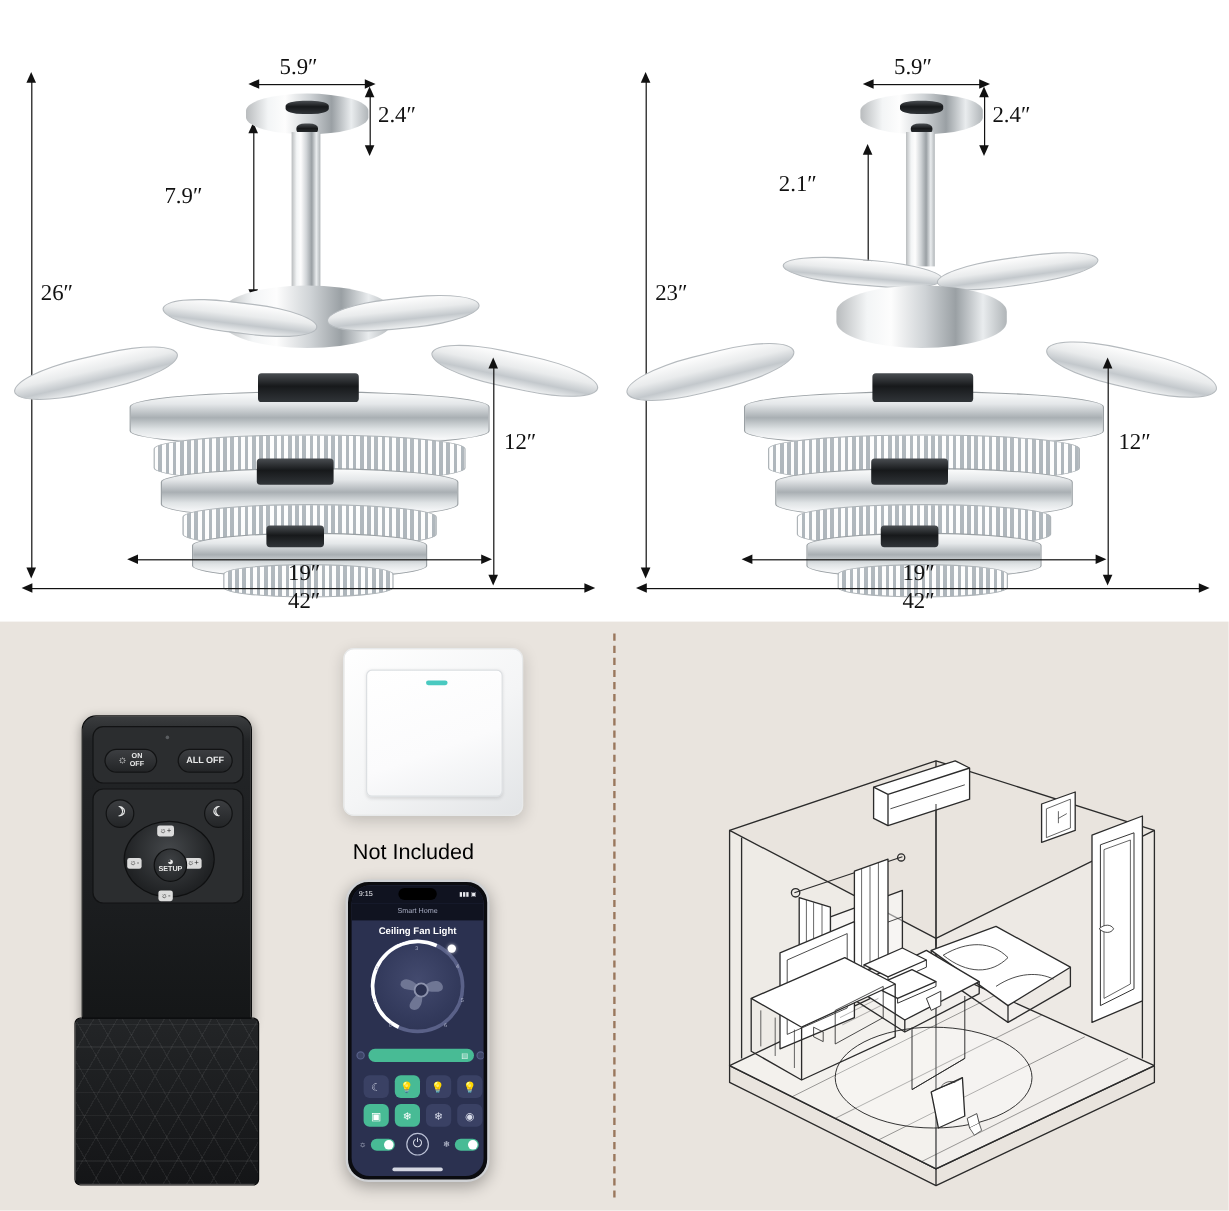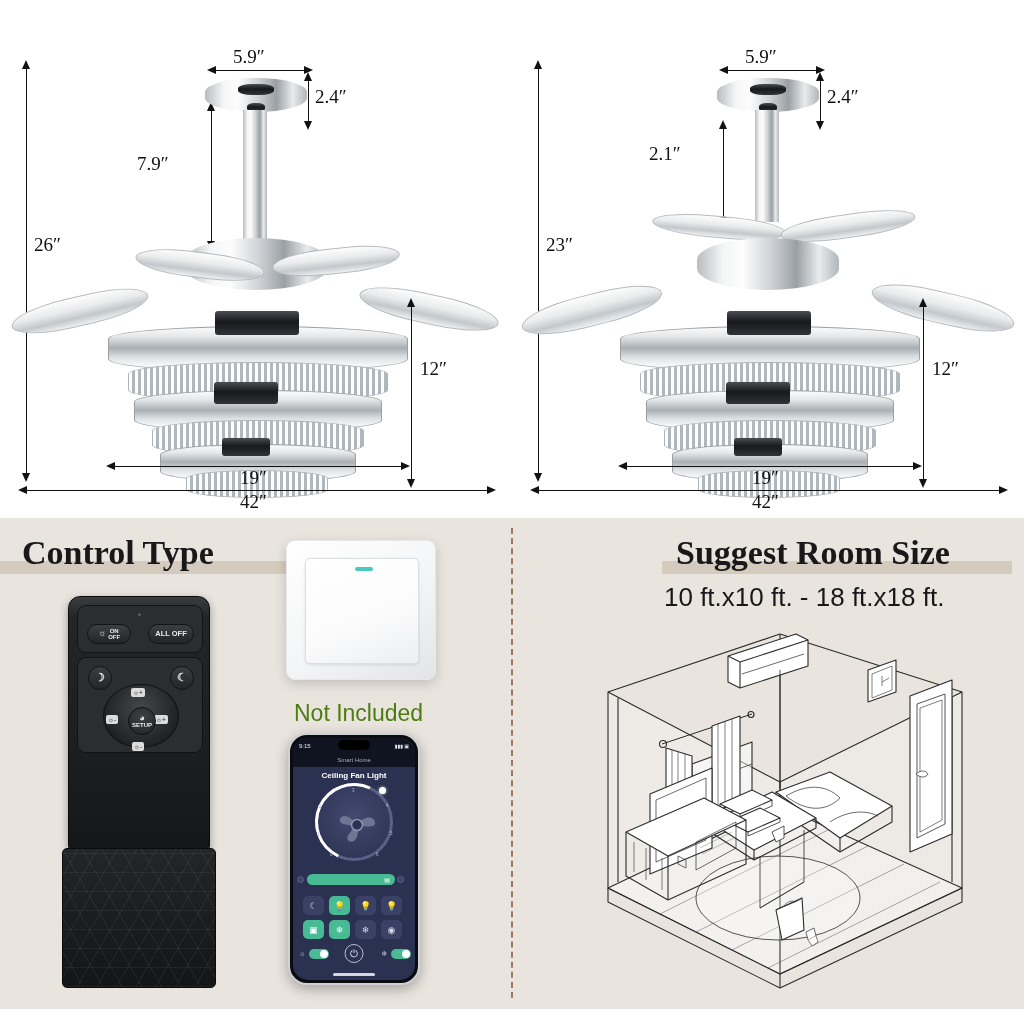--- a/index.html
+++ b/index.html
@@ -103,21 +103,21 @@
     white-space: nowrap;
   }
   .subhdr {
     position: absolute;
     font-family: "Liberation Sans", sans-serif;
     font-size: 26px; color: #18181a; white-space: nowrap;
   }
   .caption-not-included {
     position: absolute;
     font-family: "Liberation Sans", sans-serif;
-    font-size: 23px; color: #4d7c0f; white-space: nowrap;
+    font-size: 18px; color: #000000; white-space: nowrap;
   }
 
   
   #remote {
     position: absolute;
     background: linear-gradient(180deg,#3a3c3e 0%,#232527 8%,#1c1e20 55%,#141617 100%);
     border-radius: 12px;
     border: 1px solid #0c0d0e;
     box-shadow: 0 3px 9px rgba(0,0,0,.35);
   }
@@ -426,24 +426,20 @@
     <div class="arrow arr-left" style="left:18px; top:437.5px;"></div>
     <div class="arrow arr-right" style="left:487px; top:437.5px;"></div>
     <div class="dimlabel" style="left:240px; top:443px;">42″</div>
   </div>
 </div>
 
 <div id="bottom-section">
 
   <div id="divider-vertical"></div>
 
-  <div class="panel-header" style="left:22px; top:16px;">
-    <div class="hdr-band" style="left:-22px; top:27px; width:290px;"></div>
-    <div class="hdr-text">Control Type</div>
-  </div>
 
   <div id="remote" style="left:68px; top:78px; width:142px; height:262px;">
 
     <div class="rm-panel" style="left:8px; top:8px; width:126px; height:48px;">
       <div style="position:absolute; left:60px; top:7px; width:3px; height:3px; border-radius:50%; background:#5a5d60;"></div>
       <div class="rm-btn rm-pill" style="left:9px; top:18px; width:44px; height:20px;">
         <span style="font-size:9px; margin-right:2px;">☼</span>
         <span style="font-size:6px; white-space:pre-line;">ON
 OFF</span>
       </div>
@@ -470,21 +466,21 @@
 
   <div id="remote-holder" style="left:62px; top:330px; width:154px; height:140px;"></div>
 
   <div id="wall-switch" style="left:286px; top:22px; width:150px; height:140px;">
     <div id="wall-switch-rocker" style="left:18px; top:17px; width:114px; height:106px;">
       <div id="wall-switch-led" style="left:49px; top:8px; width:18px; height:4px;"></div>
     </div>
   </div>
   <div class="caption-not-included" style="left:294px; top:182px;">Not Included</div>
 
-  <div id="phone" style="left:288px; top:215px; width:132px; height:252px;">
+  <div id="phone" style="left:288px; top:215px; width:120px; height:252px;">
     <div id="phone-screen">
       <div id="phone-statusbar">
         <span>9:15</span>
         <span style="font-size:5px;">▮▮▮ ▣</span>
         <div id="phone-notch"></div>
       </div>
       <div id="phone-appbar">Smart Home</div>
       <div id="phone-card-title">Ceiling Fan Light</div>
 
       <div id="fan-dial">
@@ -526,25 +522,20 @@
       <span style="position:absolute; left:6px; top:212px; color:#c8cddd; font-size:7px;">☼</span>
       <div class="app-toggle" style="left:16px; top:211px;"></div>
       <div id="app-power" style="top:206px;">⏻</div>
       <span style="position:absolute; right:28px; top:212px; color:#c8cddd; font-size:7px;">❄</span>
       <div class="app-toggle" style="right:4px; top:211px;"></div>
 
       <div id="phone-homebar"></div>
     </div>
   </div>
 
-  <div class="panel-header" style="left:676px; top:16px;">
-    <div class="hdr-band" style="left:-14px; top:27px; width:350px;"></div>
-    <div class="hdr-text">Suggest Room Size</div>
-  </div>
-  <div class="subhdr" style="left:664px; top:64px;">10 ft.x10 ft. - 18 ft.x18 ft.</div>
 
   <div id="room-illustration" style="left:600px; top:108px; width:420px; height:365px;">
     <svg width="420" height="365" viewBox="0 0 420 365" fill="none" stroke="#2b2b2b" stroke-width="1.1" stroke-linejoin="round">
 
       <path d="M8 66 L8 262 L180 348 L180 156 Z" fill="#ffffff" fill-opacity=".25"></path>
 
       <path d="M180 156 L180 348 L362 262 L362 66 Z" fill="#ffffff" fill-opacity=".18"></path>
 
       <path d="M8 66 L180 8 L362 66"></path>
       <path d="M180 8 L180 156"></path>

